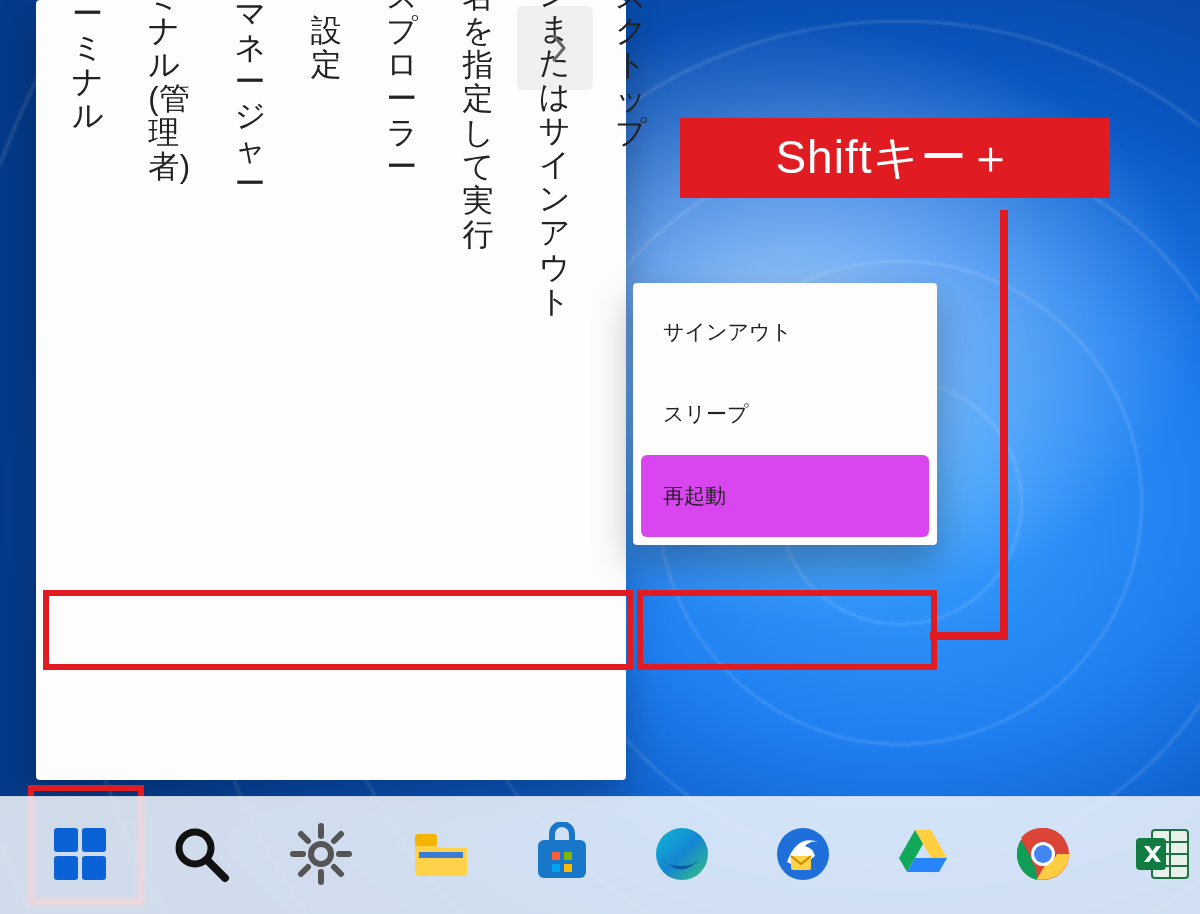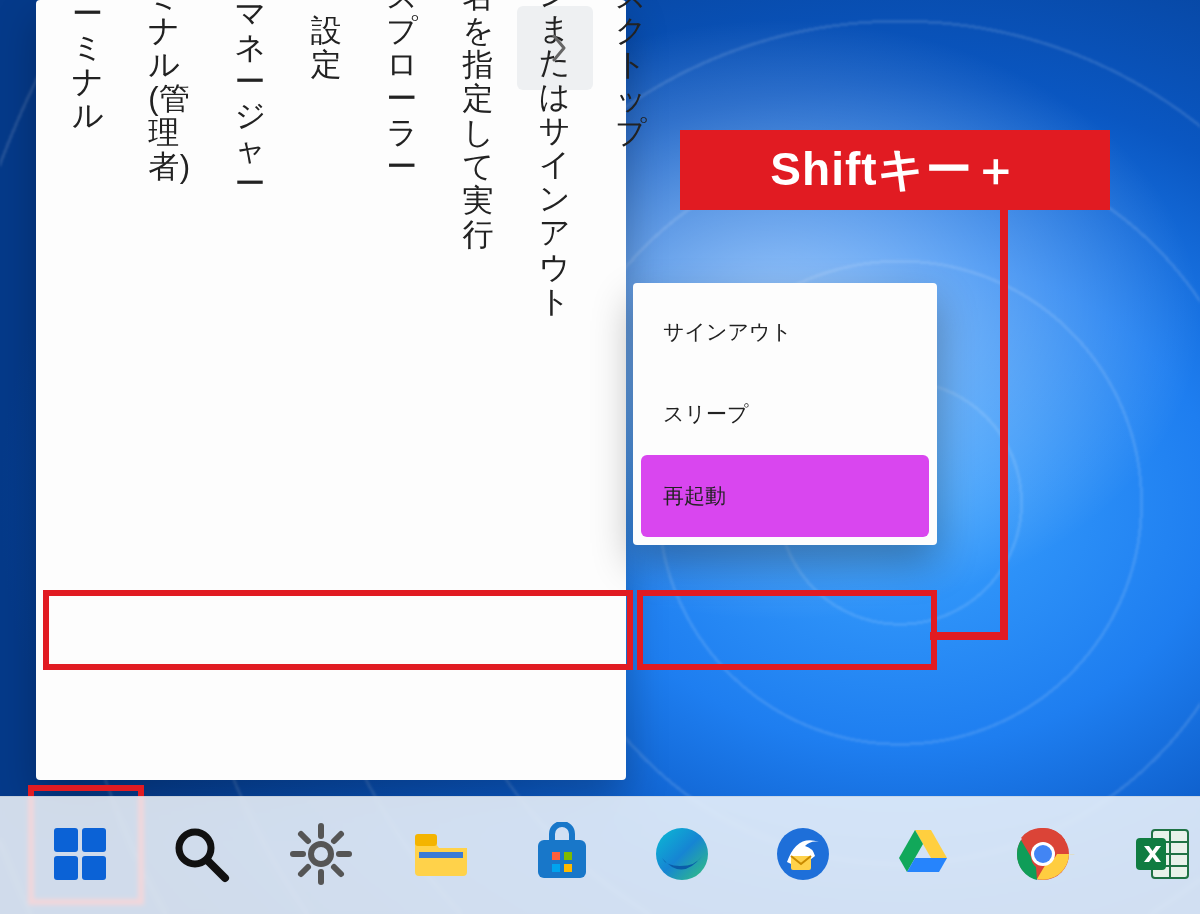--- a/index.html
+++ b/index.html
@@ -96,26 +96,26 @@
     border:6px solid #e11b22;
     pointer-events:none;
   }
   .hl-shutdown { left:43px; top:590px; width:590px; height:80px; }
   .hl-restart  { left:637px; top:590px; width:300px; height:80px; }
   .hl-start    { left:28px;  top:785px; width:116px; height:120px; }
 
   
   .callout {
     position:absolute;
-    left:680px; top:130px;
+    left:680px; top:118px;
     width:430px; height:80px;
     background:#e11b22;
     color:#fff;
     font-size:46px;
-    font-weight:700;
+    font-weight:400;
     display:flex; align-items:center; justify-content:center;
     letter-spacing:1px;
   }
   .callout-connector {
     position:absolute;
     border-left:8px solid #e11b22;
     border-bottom:8px solid #e11b22;
   }
   .callout-v { left:1000px; top:210px; width:0; height:430px; border-bottom:none; }
   .callout-h { left:930px; top:632px; width:70px; height:0; border-left:none; }

